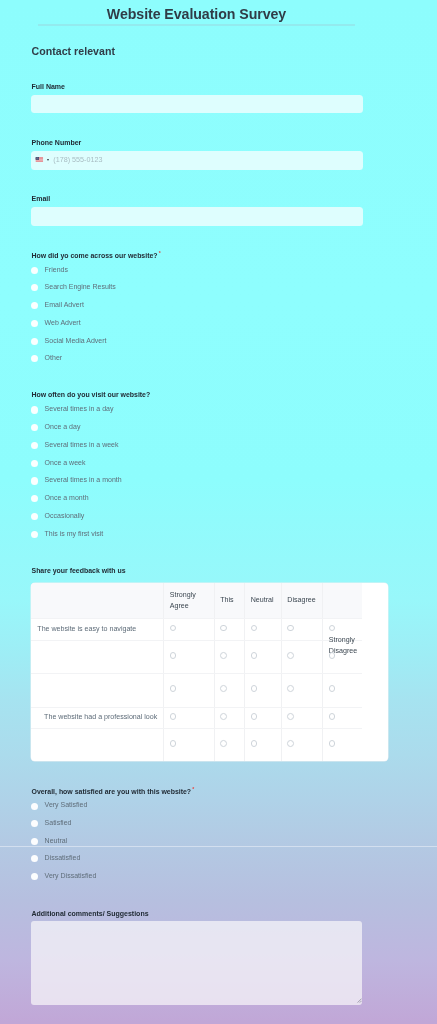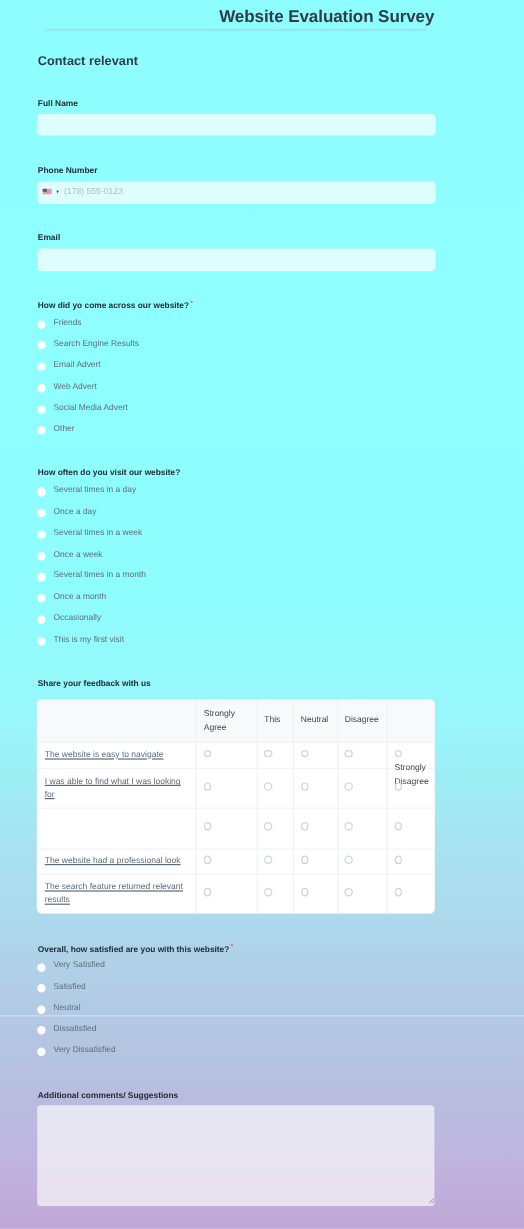--- a/index.html
+++ b/index.html
@@ -5,21 +5,21 @@
   html,body{margin:0;padding:0;}
   body{width:437px;height:1024px;overflow:hidden;
        font-family:"Liberation Sans",sans-serif;
        background:linear-gradient(180deg,
           #8dfdfd 0px, #8efefe 300px, #8dfdfd 480px,
           #98f7fa 600px, #9eedf5 654px, #a6e3f0 700px,
           #abdbec 754px, #afd2e8 800px, #b3c9e3 846px,
           #b6bfdf 900px, #beb6df 960px, #c1a7d7 1022px);}
   .page{position:relative;width:437px;height:1024px;}
 
-  .title{position:absolute;left:31px;top:6.1px;width:331px;text-align:right;
+  .title{position:absolute;left:31px;top:6.1px;width:331px;text-align:center;
          font-size:14.2px;font-weight:700;color:#303c47;letter-spacing:-0.07px;}
   .seamline{position:absolute;left:0;top:846px;width:437px;height:1.2px;background:rgba(255,255,255,.42);}
   .hr{position:absolute;left:38px;top:24.4px;width:317px;height:1.2px;
       background:rgba(150,226,232,.72);}
   .sec-title{position:absolute;left:31.5px;top:44.5px;font-size:10.6px;font-weight:700;
              color:#303c47;letter-spacing:.03px;}
 
   .flabel{position:absolute;left:31.5px;font-size:7px;font-weight:700;color:#222c36;}
   .inp{position:absolute;left:31px;width:331.6px;height:18.4px;border-radius:3.5px;
        background:rgba(252,253,253,.725);}
@@ -33,23 +33,23 @@
 
   
   .flag{position:absolute;width:8.7px;height:5.2px;border-radius:1px;overflow:hidden;line-height:0;}
   .flag svg,.grip svg{display:block;}
   .caret{position:absolute;width:0;height:0;border-left:1.4px solid transparent;
          border-right:1.4px solid transparent;border-top:2.2px solid #2f3942;}
 
   
   .tbl{position:absolute;left:31px;top:583px;width:331px;height:178px;
        background:#fff;border-radius:4px;overflow:hidden;
-       box-shadow:0 0 0 .5px rgba(236,239,242,.95);}
+       box-shadow:0 0 0 .5px rgba(236,239,242,.95);padding-left:26px;}
   .th{position:absolute;font-size:7.1px;color:#3b4650;line-height:10.5px;}
-  .td{position:absolute;font-size:7.1px;color:#5d6b78;line-height:10.5px;text-decoration:underline;}
+  .td{position:absolute;font-size:7.1px;color:#5d6b78;line-height:10.5px;}
   .vline{position:absolute;top:0;width:1px;background:#f0f1f3;}
   .hline{position:absolute;left:0;width:331px;height:1px;background:#f2f3f5;}
   .hdrbg{position:absolute;left:0;top:0;width:331px;height:35px;background:#f8f9fb;}
   .tradio{position:absolute;width:6.9px;height:6.9px;border-radius:50%;
           border:.85px solid #ced4da;box-sizing:border-box;background:#fff;}
 
   .ta{position:absolute;left:31px;top:921px;width:331.4px;height:83.5px;border-radius:3px;
       background:rgba(250,248,250,.70);}
   .grip{position:absolute;right:0.6px;bottom:1.2px;width:5px;height:5px;}
 </style>
@@ -164,38 +164,36 @@
         <div class="th" style="left: 189.2px; top: 12.25px; width: 17.7px;">This</div>
         <div class="th" style="left: 219.7px; top: 12.25px; width: 23.8px;">Neutral</div>
         <div class="th" style="left: 256.3px; top: 12.25px; width: 28.7px;">Disagree</div>
         <div class="th" style="left: 297.8px; top: 7px; width: 26.8px; margin-top: 45px;">Strongly Disagree</div>
         <div class="td" style="left: 6.3px; top: 40.75px; width: 120px;">The website is easy to navigate</div>
         <div class="tradio" style="left:138.60000000000002px;top:41.6px"></div>
         <div class="tradio" style="left:189.00000000000003px;top:41.6px"></div>
         <div class="tradio" style="left:219.50000000000003px;top:41.6px"></div>
         <div class="tradio" style="left:256.1px;top:41.6px"></div>
         <div class="tradio" style="left:297.59999999999997px;top:41.6px"></div>
-        <div class="td" style="left: 6.3px; top: 63px; width: 120px;">I was able to find what I was looking for</div>
         <div class="tradio" style="left:138.60000000000002px;top:69.1px"></div>
         <div class="tradio" style="left:189.00000000000003px;top:69.1px"></div>
         <div class="tradio" style="left:219.50000000000003px;top:69.1px"></div>
         <div class="tradio" style="left:256.1px;top:69.1px"></div>
         <div class="tradio" style="left:297.59999999999997px;top:69.1px"></div>
         <div class="tradio" style="left:138.60000000000002px;top:102.35px"></div>
         <div class="tradio" style="left:189.00000000000003px;top:102.35px"></div>
         <div class="tradio" style="left:219.50000000000003px;top:102.35px"></div>
         <div class="tradio" style="left:256.1px;top:102.35px"></div>
         <div class="tradio" style="left:297.59999999999997px;top:102.35px"></div>
-        <div class="td" style="left: 6.3px; top: 129px; width: 120px;">The website had a professional look</div>
+        <div class="td" style="left: 6.3px; top: 129px; width: 120px; text-align: right;">The website had a professional look</div>
         <div class="tradio" style="left:138.60000000000002px;top:129.85px"></div>
         <div class="tradio" style="left:189.00000000000003px;top:129.85px"></div>
         <div class="tradio" style="left:219.50000000000003px;top:129.85px"></div>
         <div class="tradio" style="left:256.1px;top:129.85px"></div>
         <div class="tradio" style="left:297.59999999999997px;top:129.85px"></div>
-        <div class="td" style="left: 6.3px; top: 151px; width: 120px;">The search feature returned relevant results</div>
         <div class="tradio" style="left:138.60000000000002px;top:157.1px"></div>
         <div class="tradio" style="left:189.00000000000003px;top:157.1px"></div>
         <div class="tradio" style="left:219.50000000000003px;top:157.1px"></div>
         <div class="tradio" style="left:256.1px;top:157.1px"></div>
         <div class="tradio" style="left:297.59999999999997px;top:157.1px"></div>
       </div>
       <div class="flabel" style="top:909.6px">Additional comments/ Suggestions</div>
       <div class="ta">
         <div class="grip">
           <svg width="5" height="5" viewBox="0 0 10 10">

